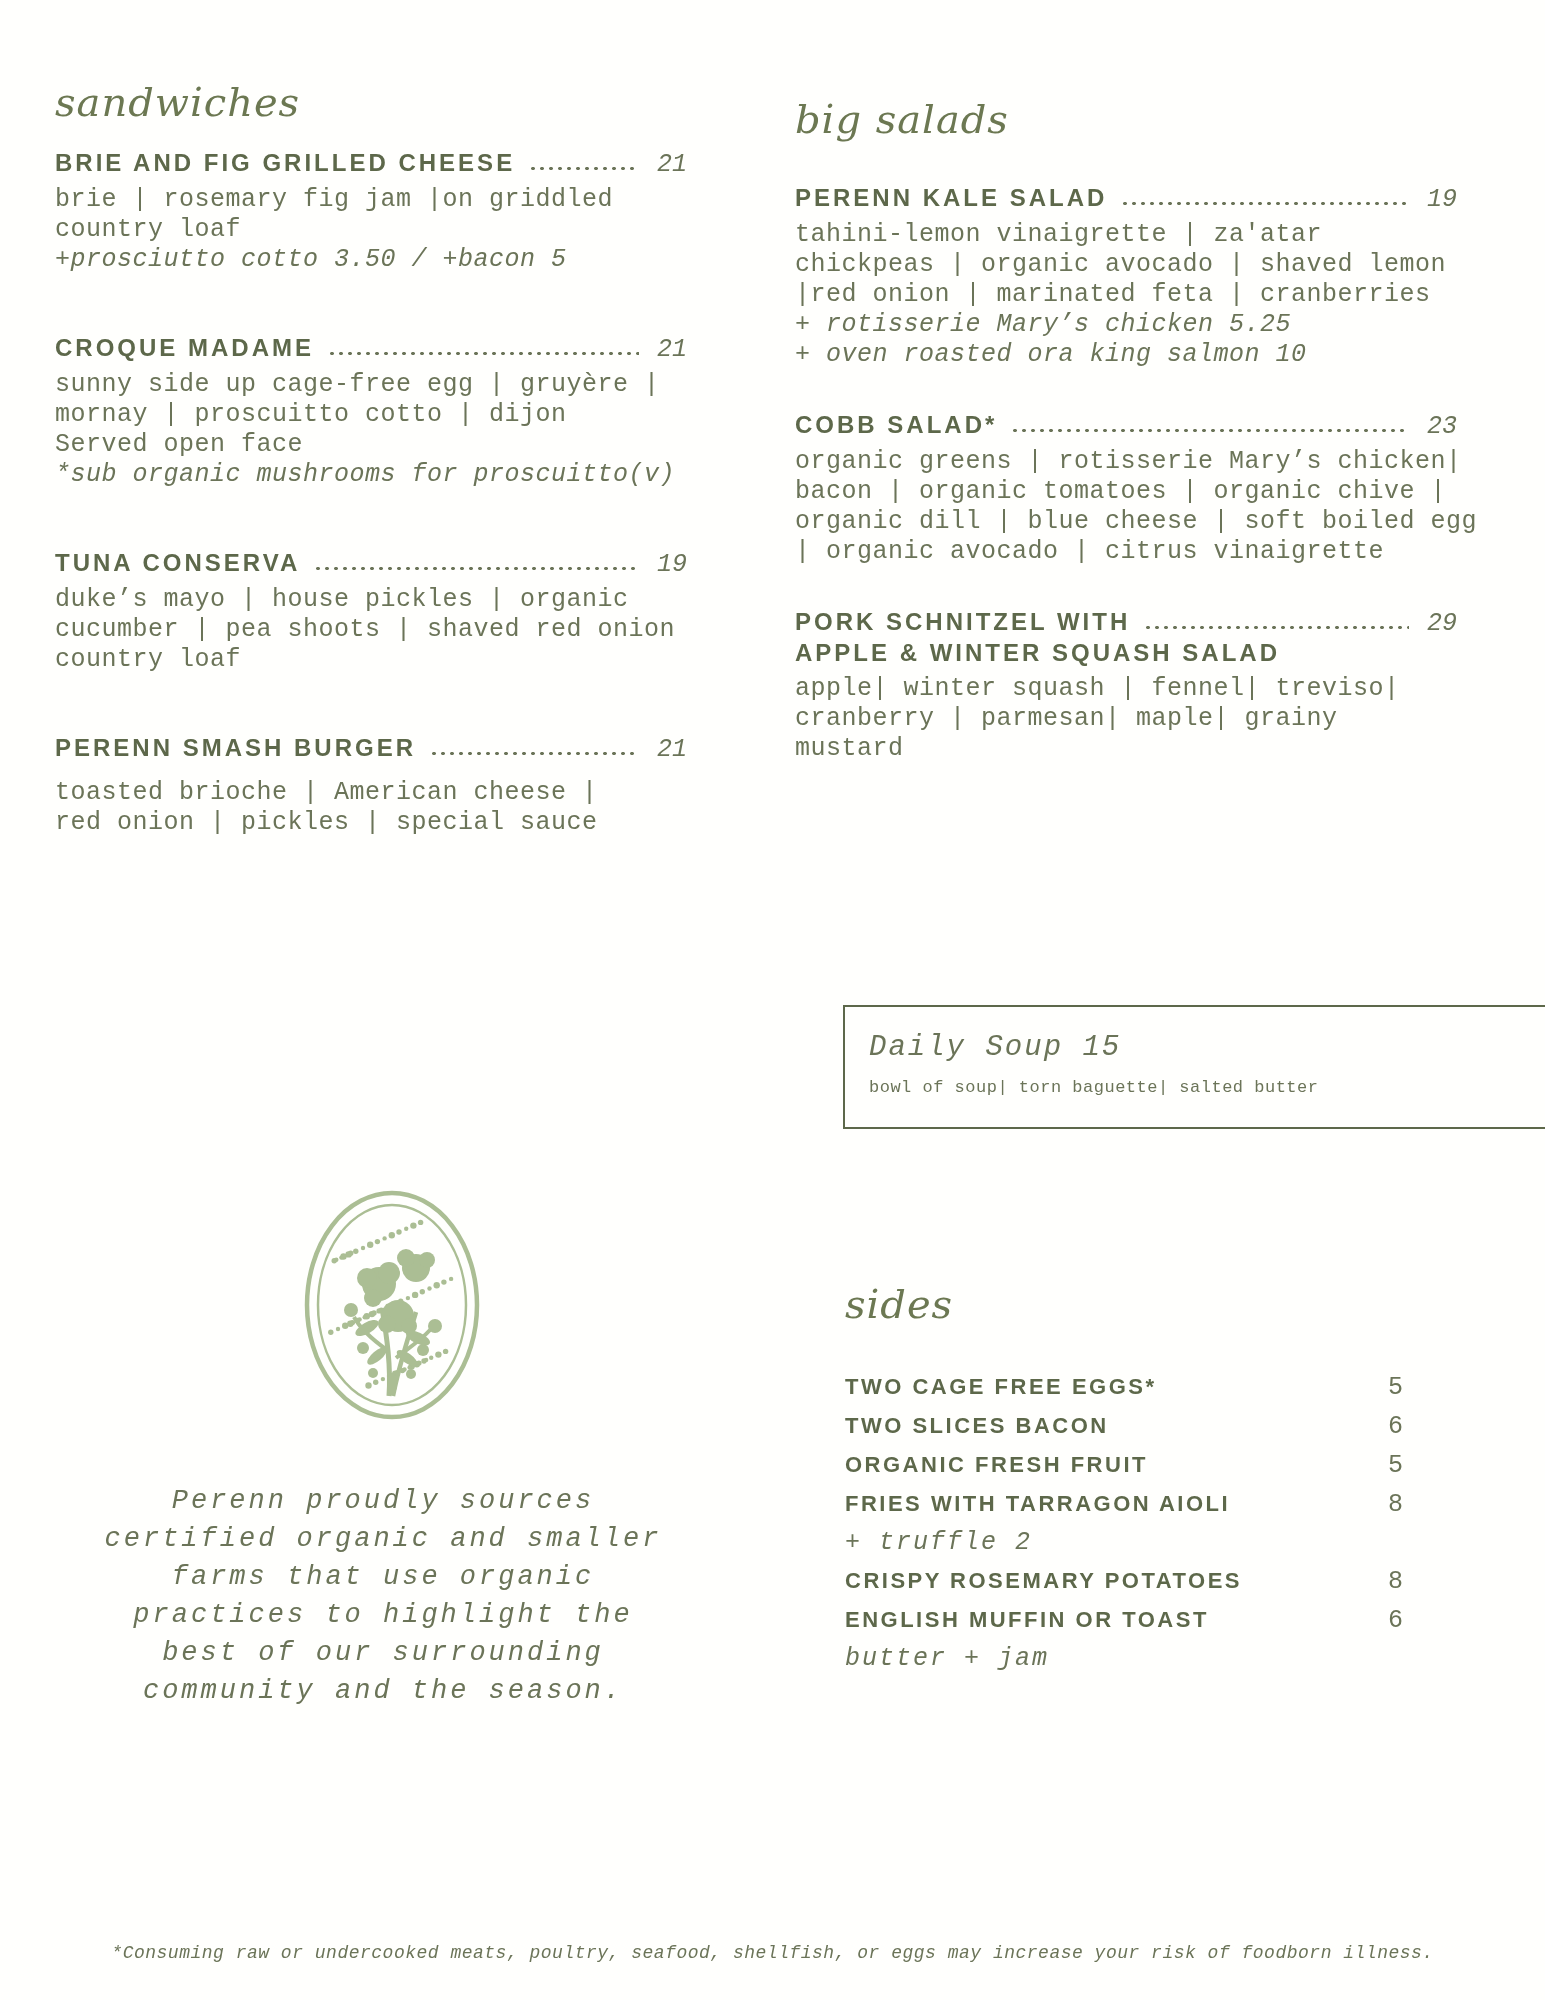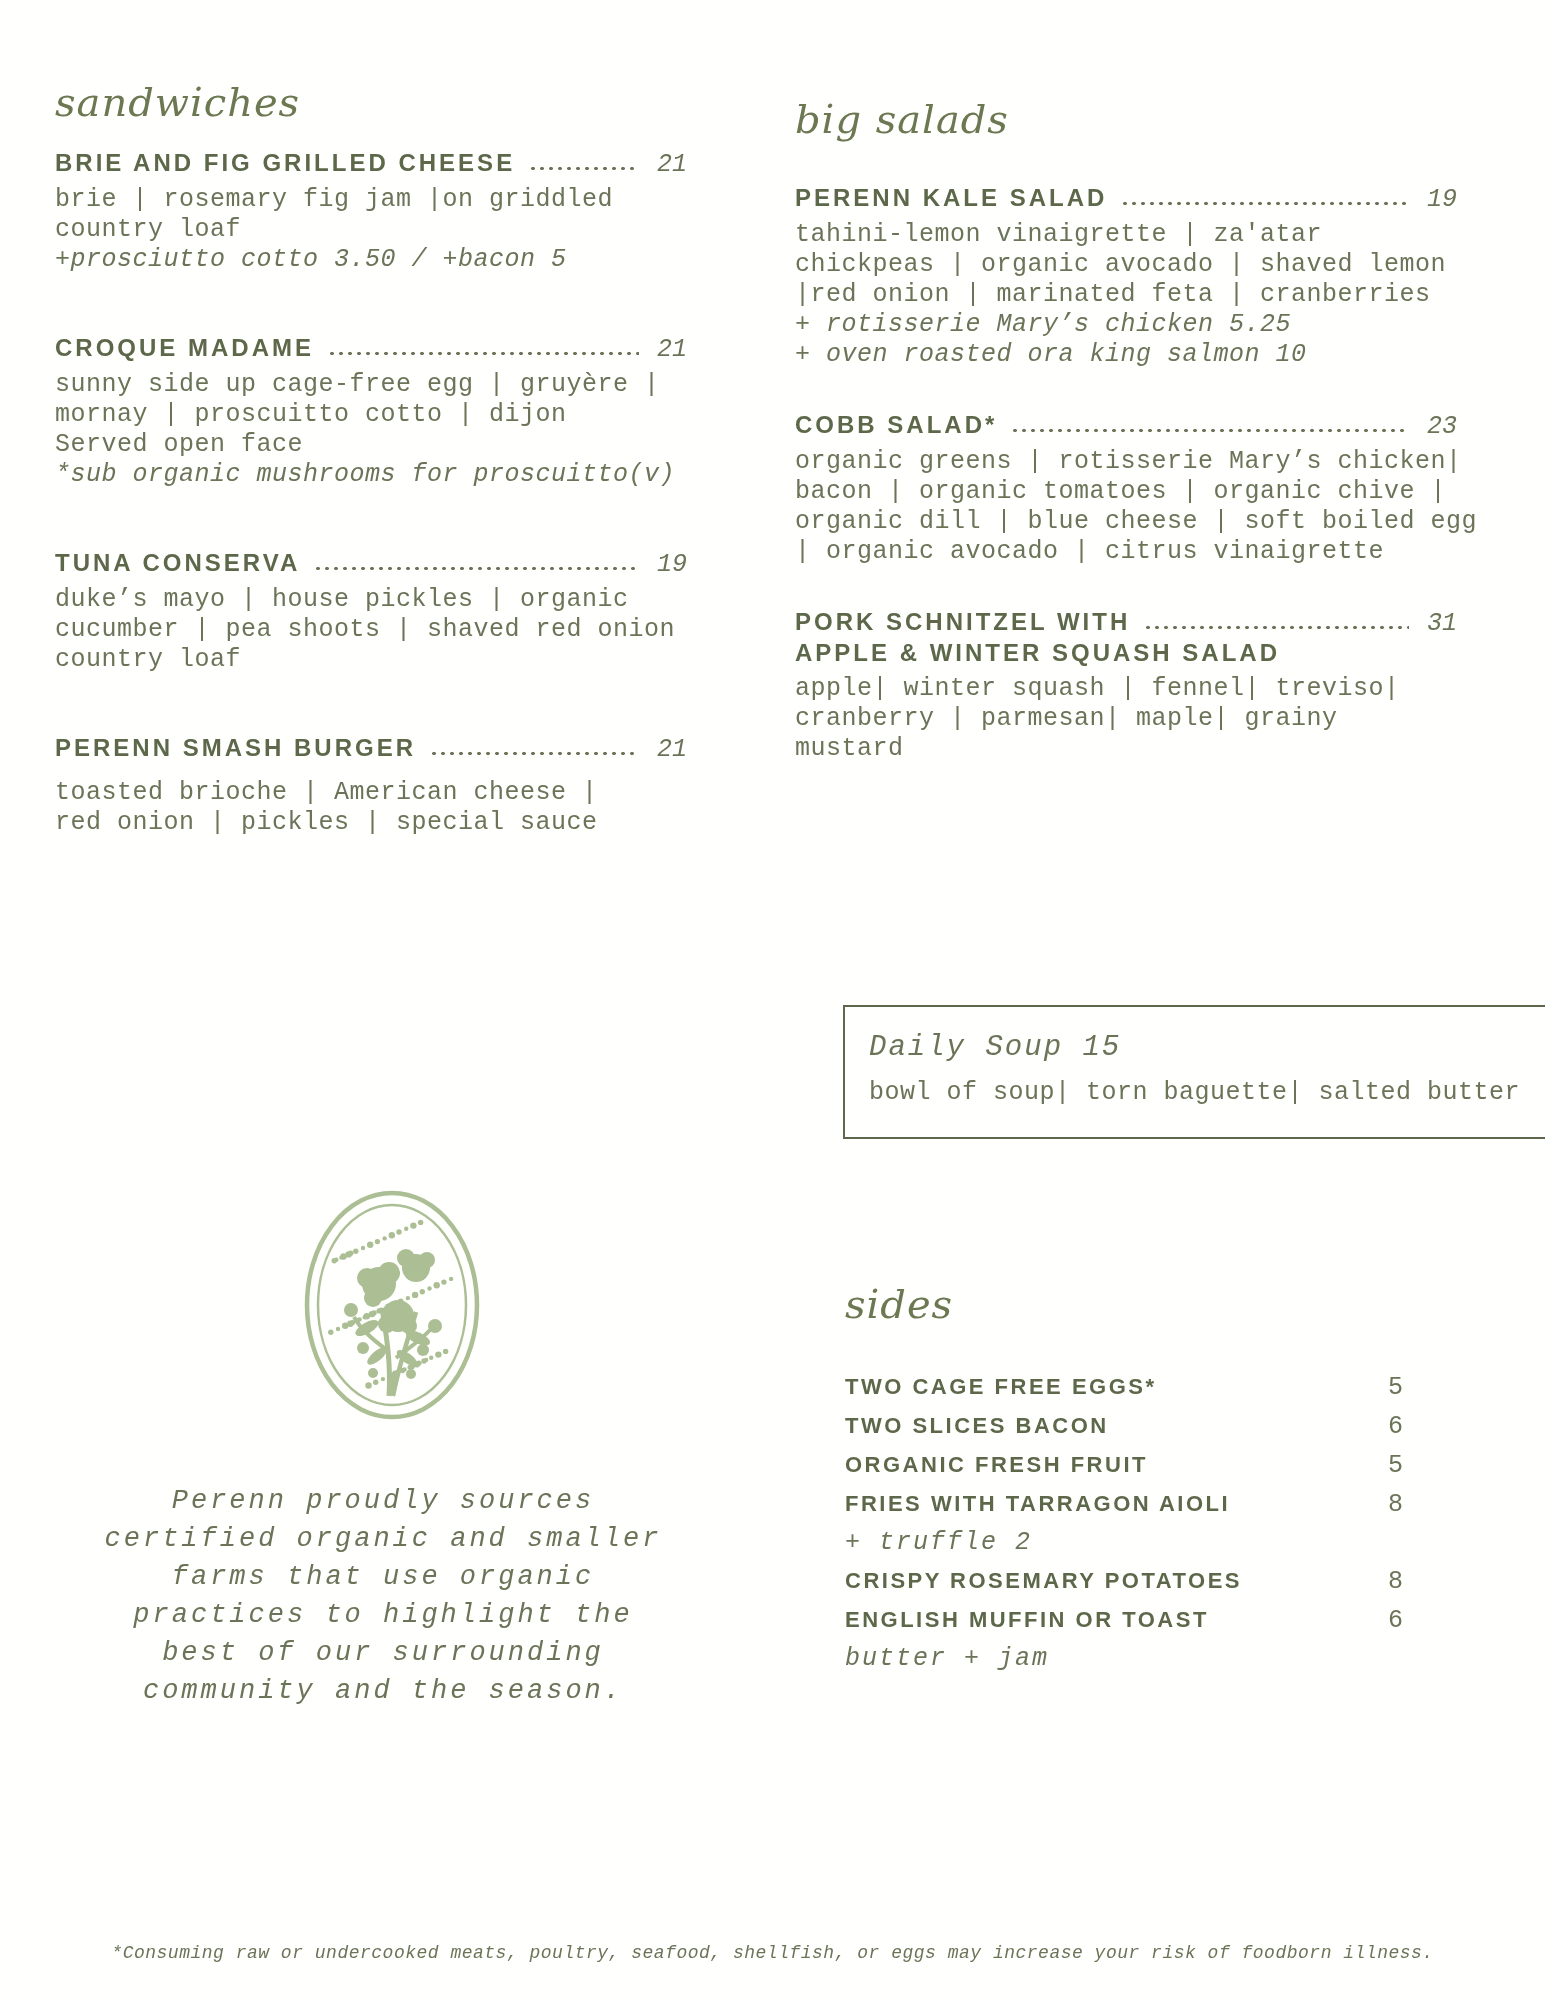--- a/index.html
+++ b/index.html
@@ -56,21 +56,21 @@
   }
   
   .soup-box{
     position:absolute;left:795px;top:1005px;width:672px;
     border:2.5px solid var(--ink);padding:24px 24px 30px 24px;margin-left:48px;
   }
   .soup-title{
     font-style:italic;font-size:29px;letter-spacing:2px;color:var(--body);
     margin:0 0 14px 0;
   }
-  .soup-desc{font-size:25px;letter-spacing:.5px;color:var(--body);}
+  .soup-desc{font-size:17px;letter-spacing:.5px;color:var(--body);}
   
   .sides{position:absolute;left:845px;top:1280px;width:558px;}
   .sides .sec-title{margin-bottom:44px;}
   .side-row{display:flex;align-items:baseline;line-height:30px;margin-bottom:8px;}
   .side-name{
     font-family:"Liberation Sans",sans-serif;font-weight:bold;
     font-size:22px;letter-spacing:2.5px;color:var(--ink);white-space:nowrap;
   }
   .side-spacer{flex:1;}
   .side-price{font-size:25px;color:var(--body);}
@@ -170,21 +170,21 @@
       <div class="item-desc">organic greens | rotisserie Mary’s chicken|
 bacon | organic tomatoes | organic chive |
 organic dill | blue cheese | soft boiled egg
 | organic avocado | citrus vinaigrette</div>
     </div>
 
     <div class="menu-item">
       <div class="item-head">
         <span class="item-name">PORK SCHNITZEL WITH</span>
         <span class="leader"></span>
-        <span class="item-price">31</span>
+        <span class="item-price">29</span>
       </div>
       <div class="item-name2">APPLE &amp; WINTER SQUASH SALAD</div>
       <div class="item-desc">apple| winter squash | fennel| treviso|
 cranberry | parmesan| maple| grainy
 mustard</div>
     </div>
   </div>
 
   <div class="soup-box">
     <div class="soup-title">Daily Soup 15</div>

